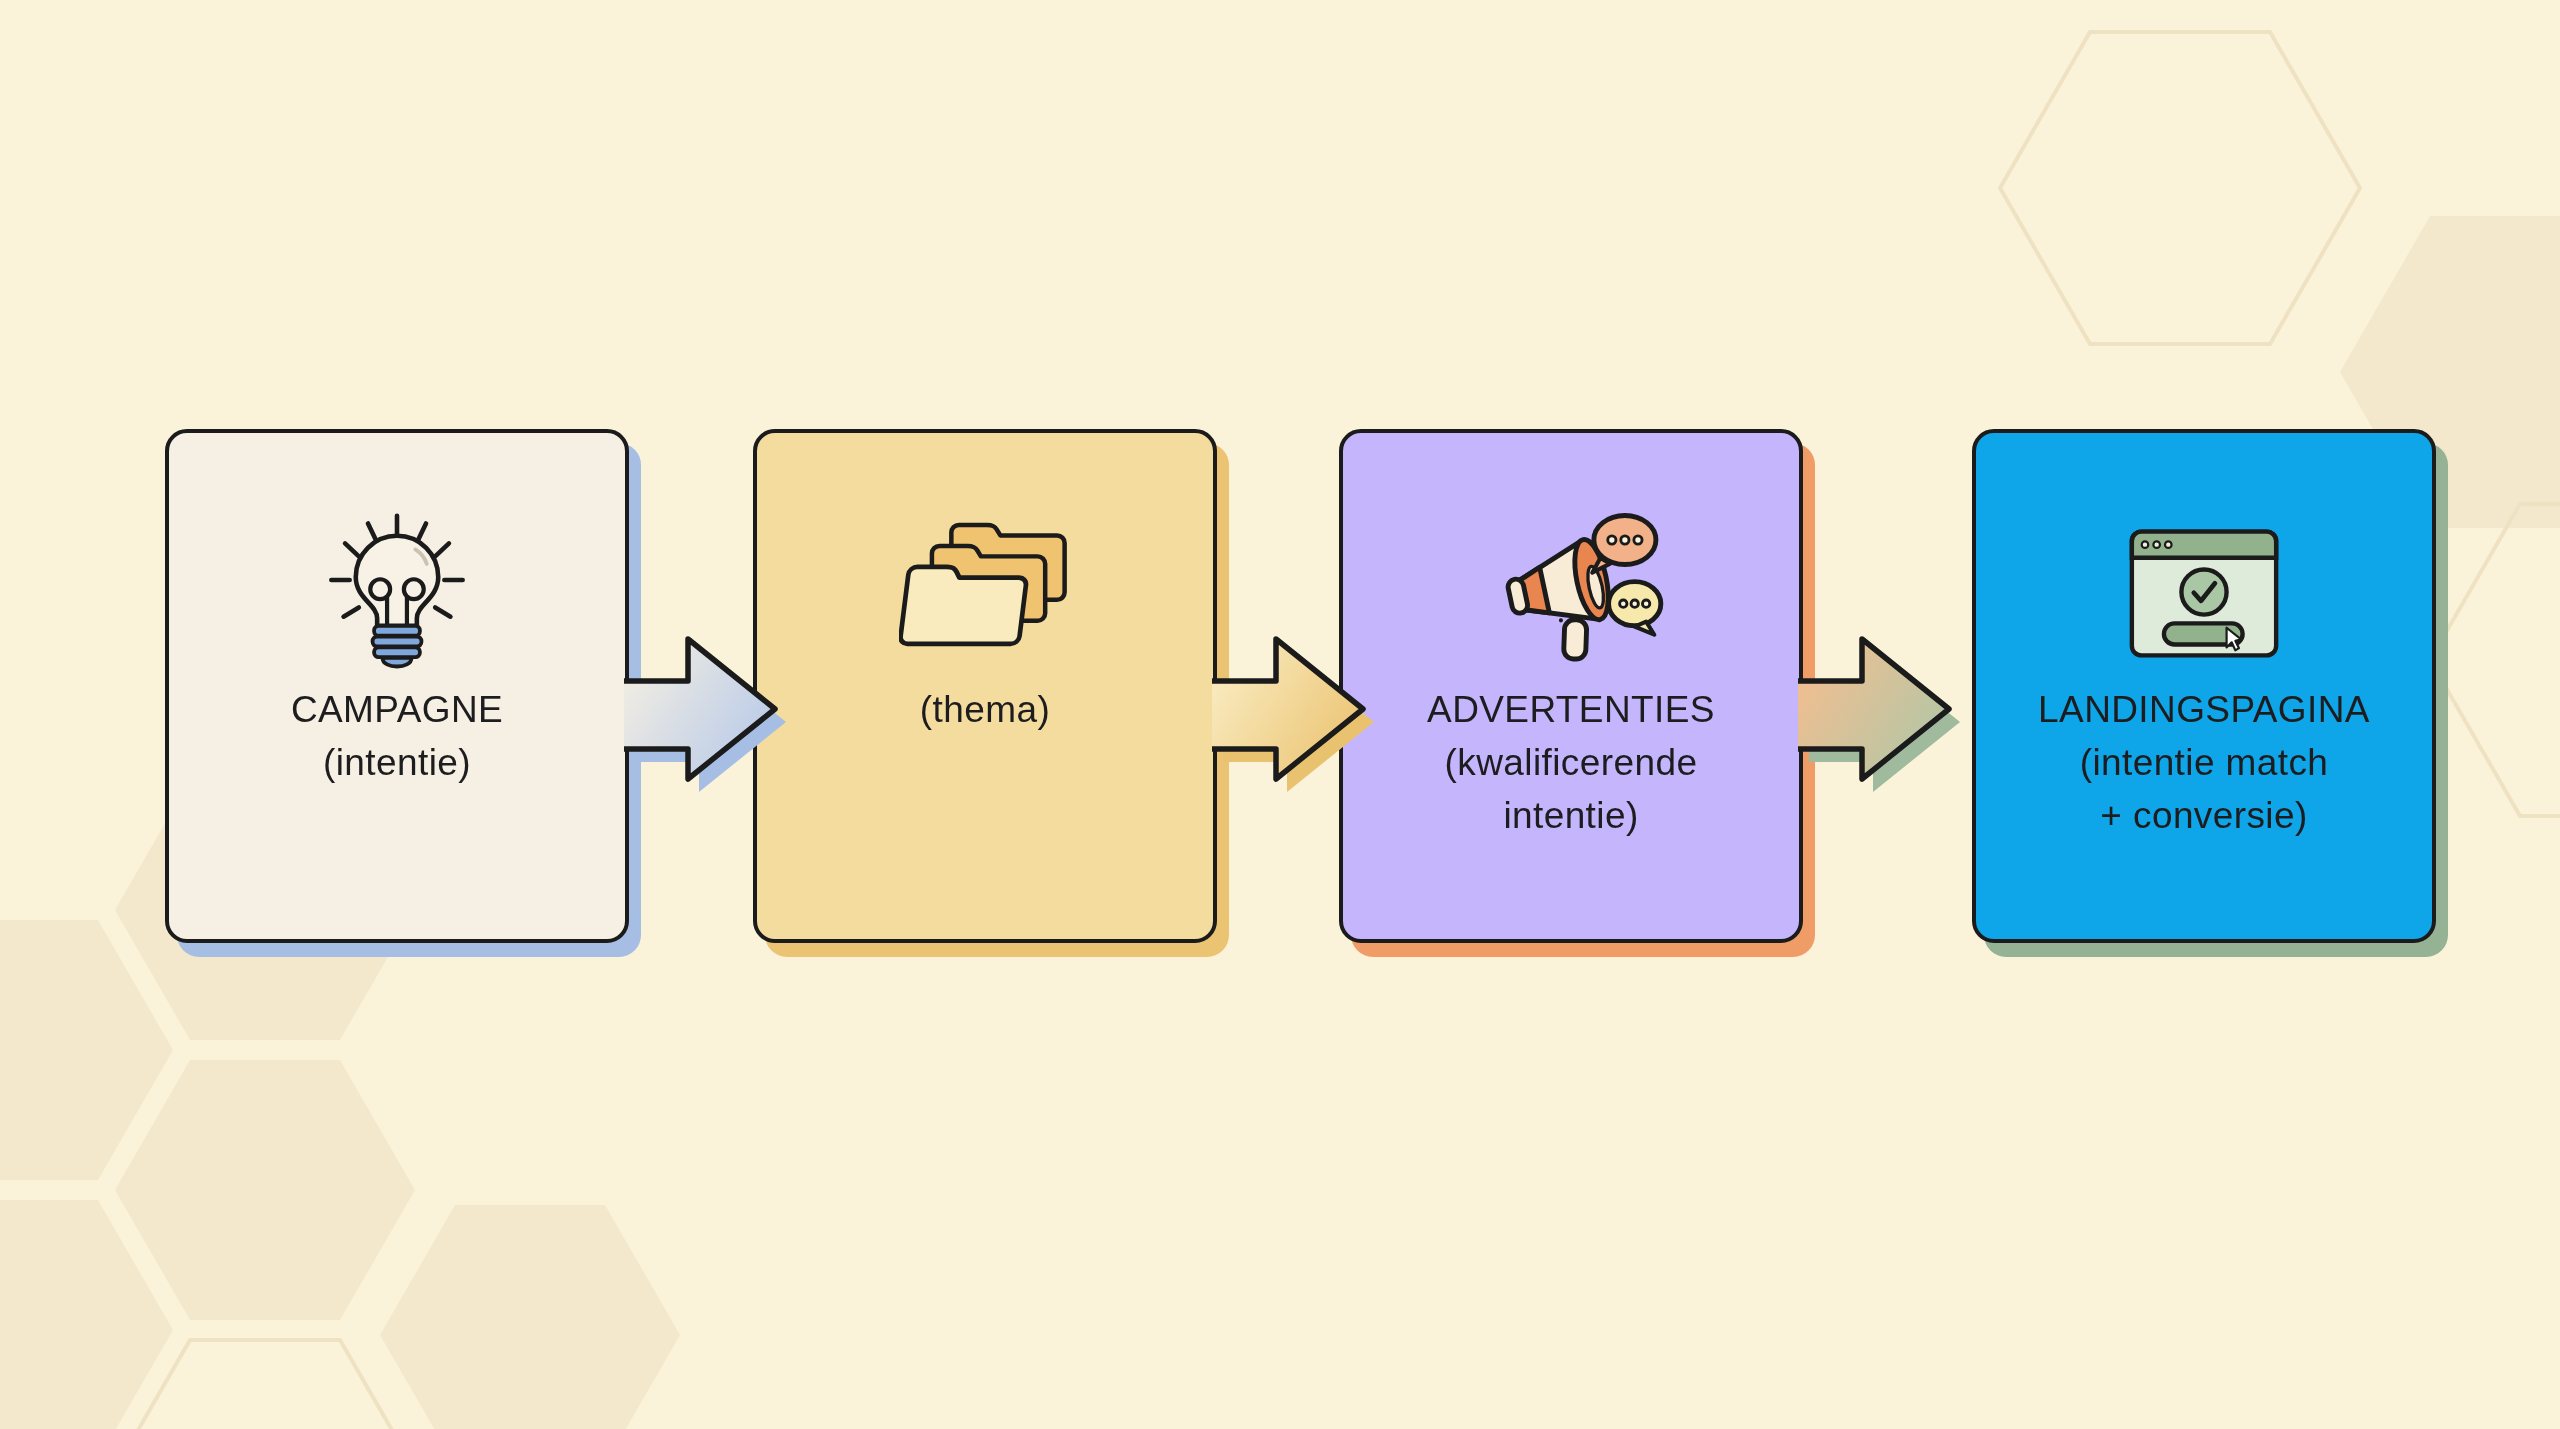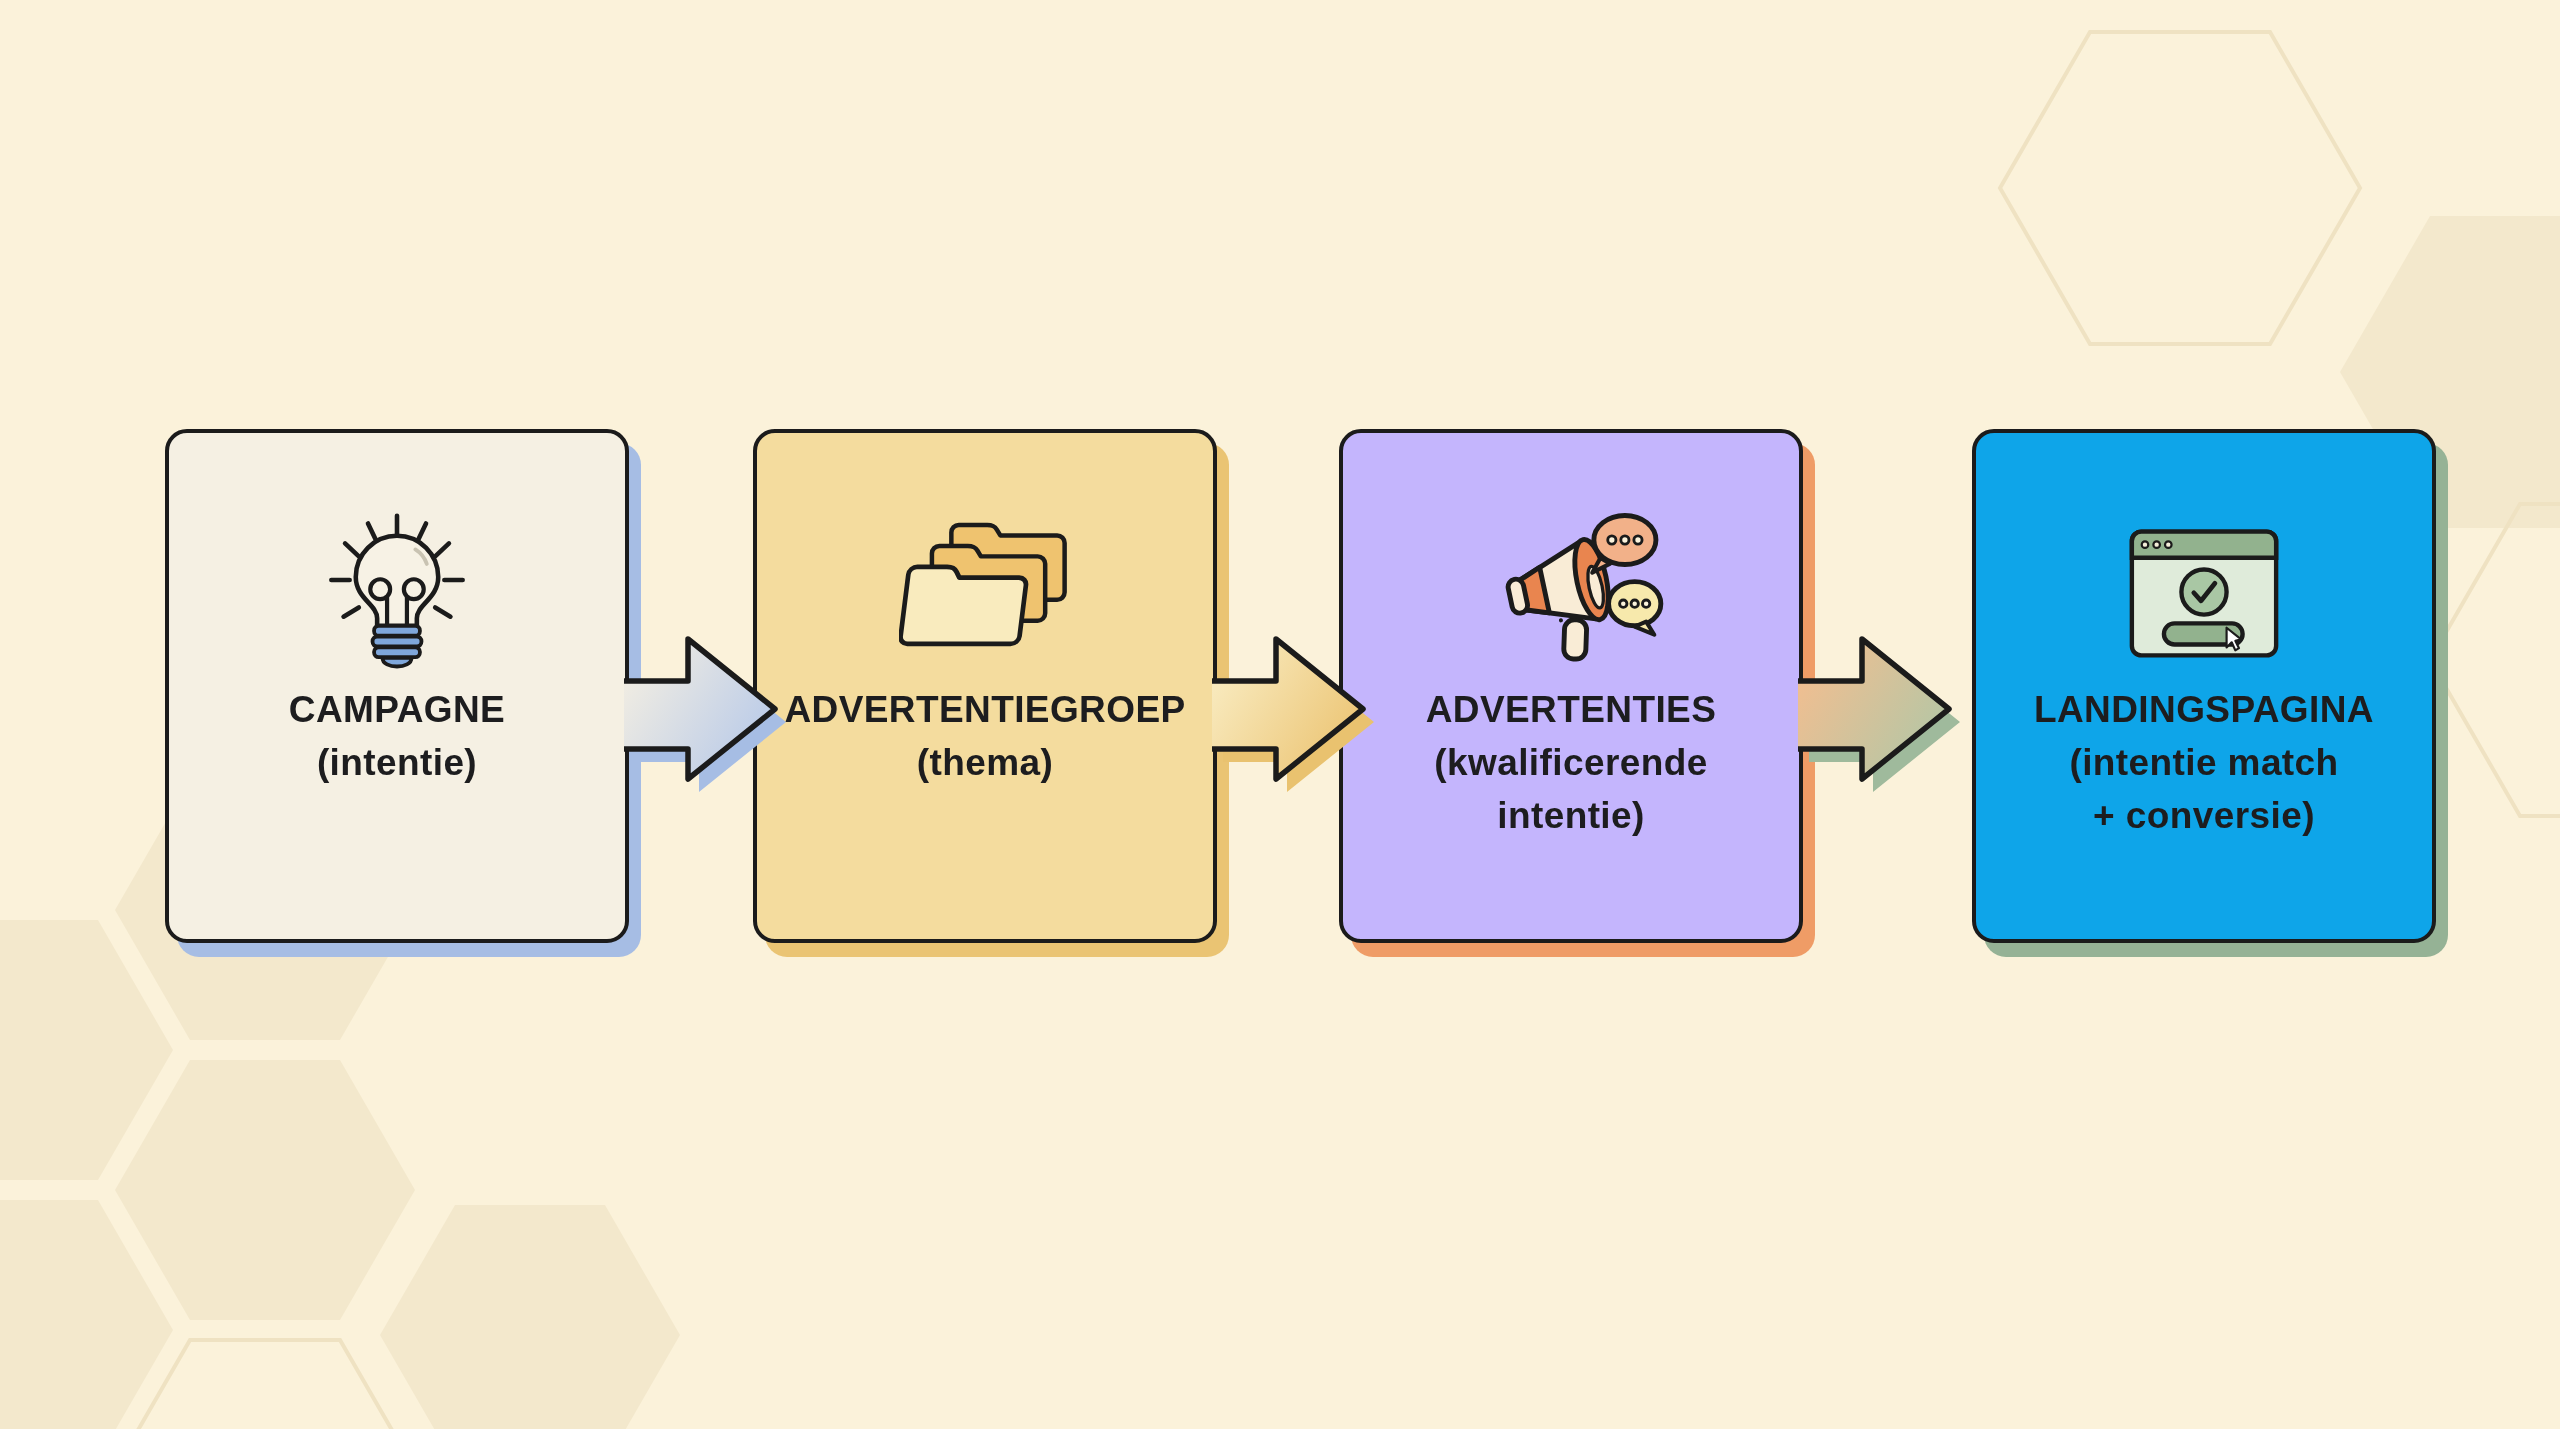--- a/index.html
+++ b/index.html
@@ -17,21 +17,21 @@
   #card-2{left:1339px;background:#c4b5fd;box-shadow:12px 14px 0 #EF9C66;}
   #card-3{left:1972px;background:#0ea5e9;box-shadow:12px 14px 0 #95B295;}
 
   .card-icon{position:absolute;left:50%;transform:translateX(-50%);}
   #icon-0{top:72px;}
   #icon-1{top:86px;}
   #icon-2{top:66px;}
   #icon-3{top:84px;}
 
   .card-text{position:absolute;top:250px;left:0;right:0;text-align:center;
-             color:#1d1d1f;font-size:37px;font-weight:700;letter-spacing:.4px;line-height:53px;}
+             color:#1d1d1f;font-size:37px;font-weight:400;letter-spacing:.4px;line-height:53px;}
   .card-sub{white-space:pre-line;}
 
   
   .flow-arrow{position:absolute;top:634px;width:175px;height:170px;}
   #arrow-0{left:620px;}
   #arrow-1{left:1208px;}
   #arrow-2{left:1794px;}
 </style>
 </head>
 <body>
@@ -90,21 +90,20 @@
 
   <div class="card" id="card-1">
     <svg class="card-icon" id="icon-1" width="172" height="157" viewBox="0 0 230 210">
       <g stroke="#1b1b1b" stroke-width="6" stroke-linejoin="round">
         <path transform="translate(70,6)" fill="#EFC36F" d="M0,12 a10,10 0 0 1 10,-10 h38 c7,0 10,1.5 13,6.5 l4.5,7.5 h76 a10,10 0 0 1 10,10 v66 a10,10 0 0 1 -10,10 h-131.5 a10,10 0 0 1 -10,-10 z"></path>
         <path transform="translate(44,34)" fill="#EFC36F" d="M0,12 a10,10 0 0 1 10,-10 h38 c7,0 10,1.5 13,6.5 l4.5,7.5 h76 a10,10 0 0 1 10,10 v66 a10,10 0 0 1 -10,10 h-131.5 a10,10 0 0 1 -10,-10 z"></path>
         <path transform="translate(14,62) scale(1.05,1.03) skewX(-7)" fill="#F9EBBE" d="M0,12 a10,10 0 0 1 10,-10 h38 c7,0 10,1.5 13,6.5 l4.5,7.5 h76 a10,10 0 0 1 10,10 v66 a10,10 0 0 1 -10,10 h-131.5 a10,10 0 0 1 -10,-10 z"></path>
       </g>
     </svg>
     <div class="card-text">
-      <div class="card-title">ADVERTENTIEGROEP</div>
       <div class="card-sub">(thema)</div>
     </div>
   </div>
 
   <div class="card" id="card-2">
     <svg class="card-icon" id="icon-2" width="196" height="180" viewBox="0 0 240 220">
       <g transform="rotate(-12 120 110)" stroke="#1b1b1b" stroke-linejoin="round">
         <rect x="104" y="148" width="27" height="48" rx="12" fill="#F9ECD6" stroke-width="6" transform="rotate(14 117 150)"></rect>
         <path d="M62,86 L142,56 L142,152 L62,124 Z" fill="#F9ECD6" stroke-width="6"></path>
         <path d="M62,86 L88,76 L88,133 L62,124 Z" fill="#E9854F" stroke-width="6"></path>

